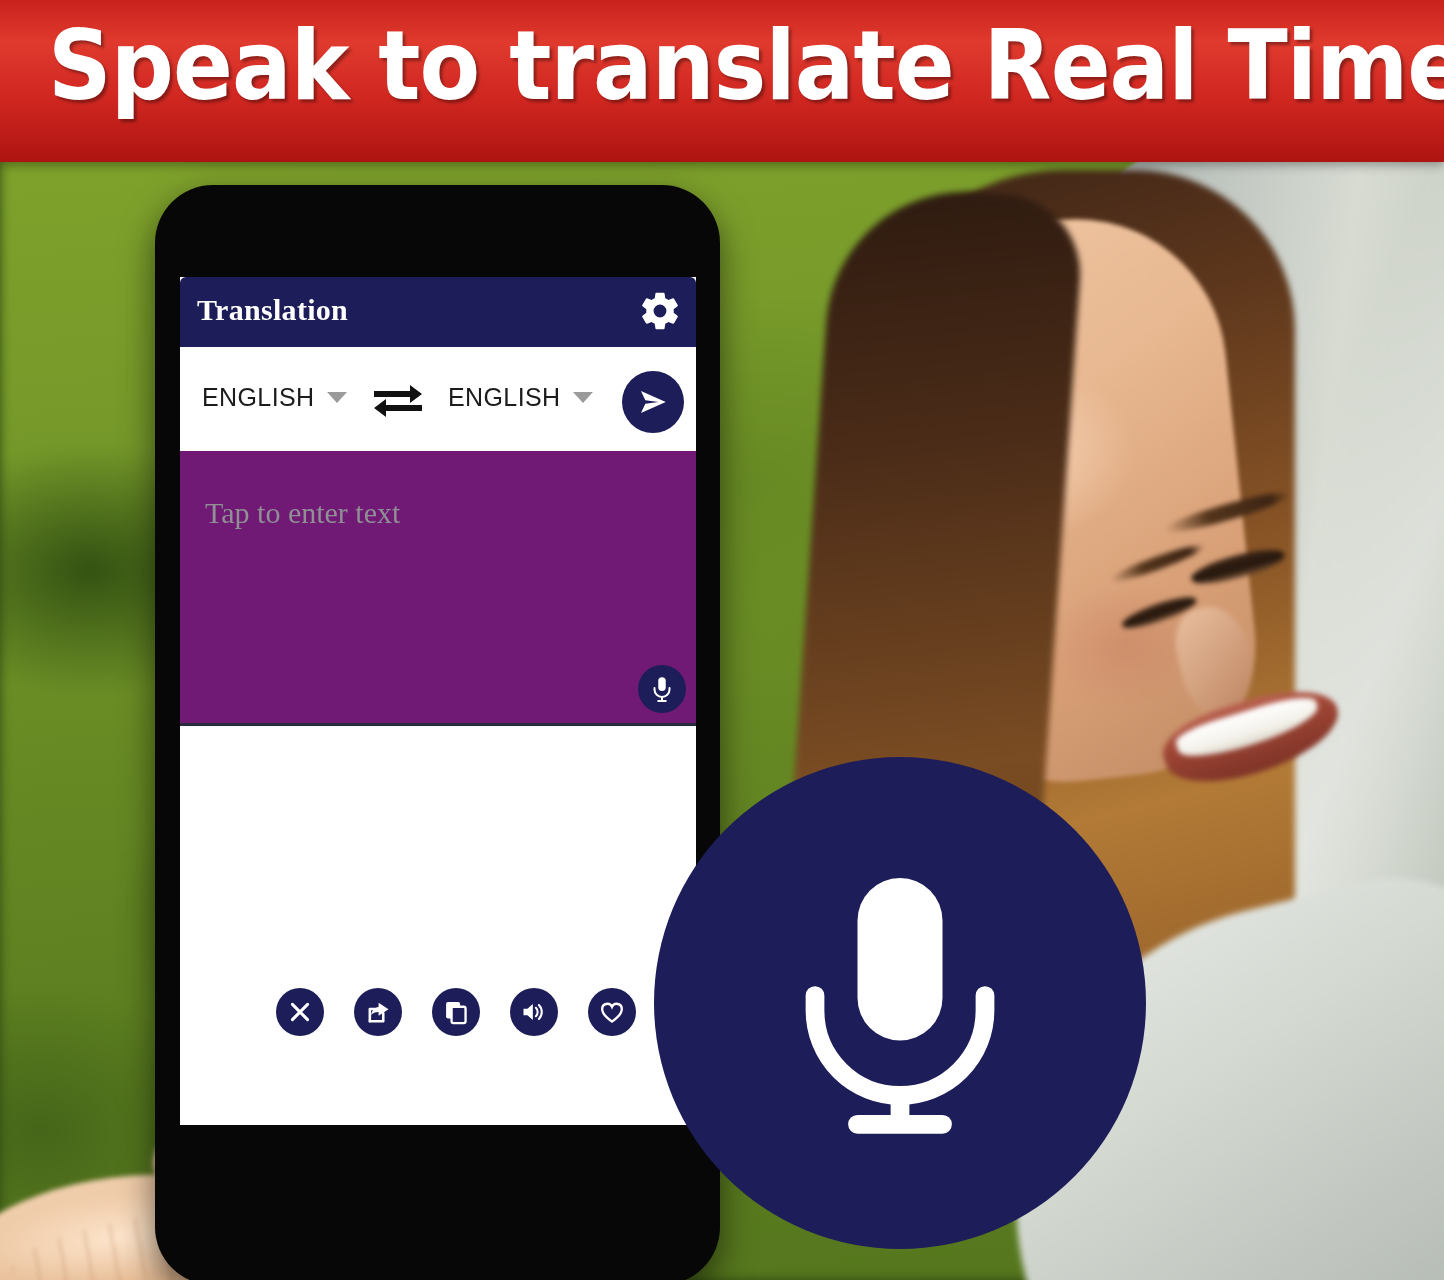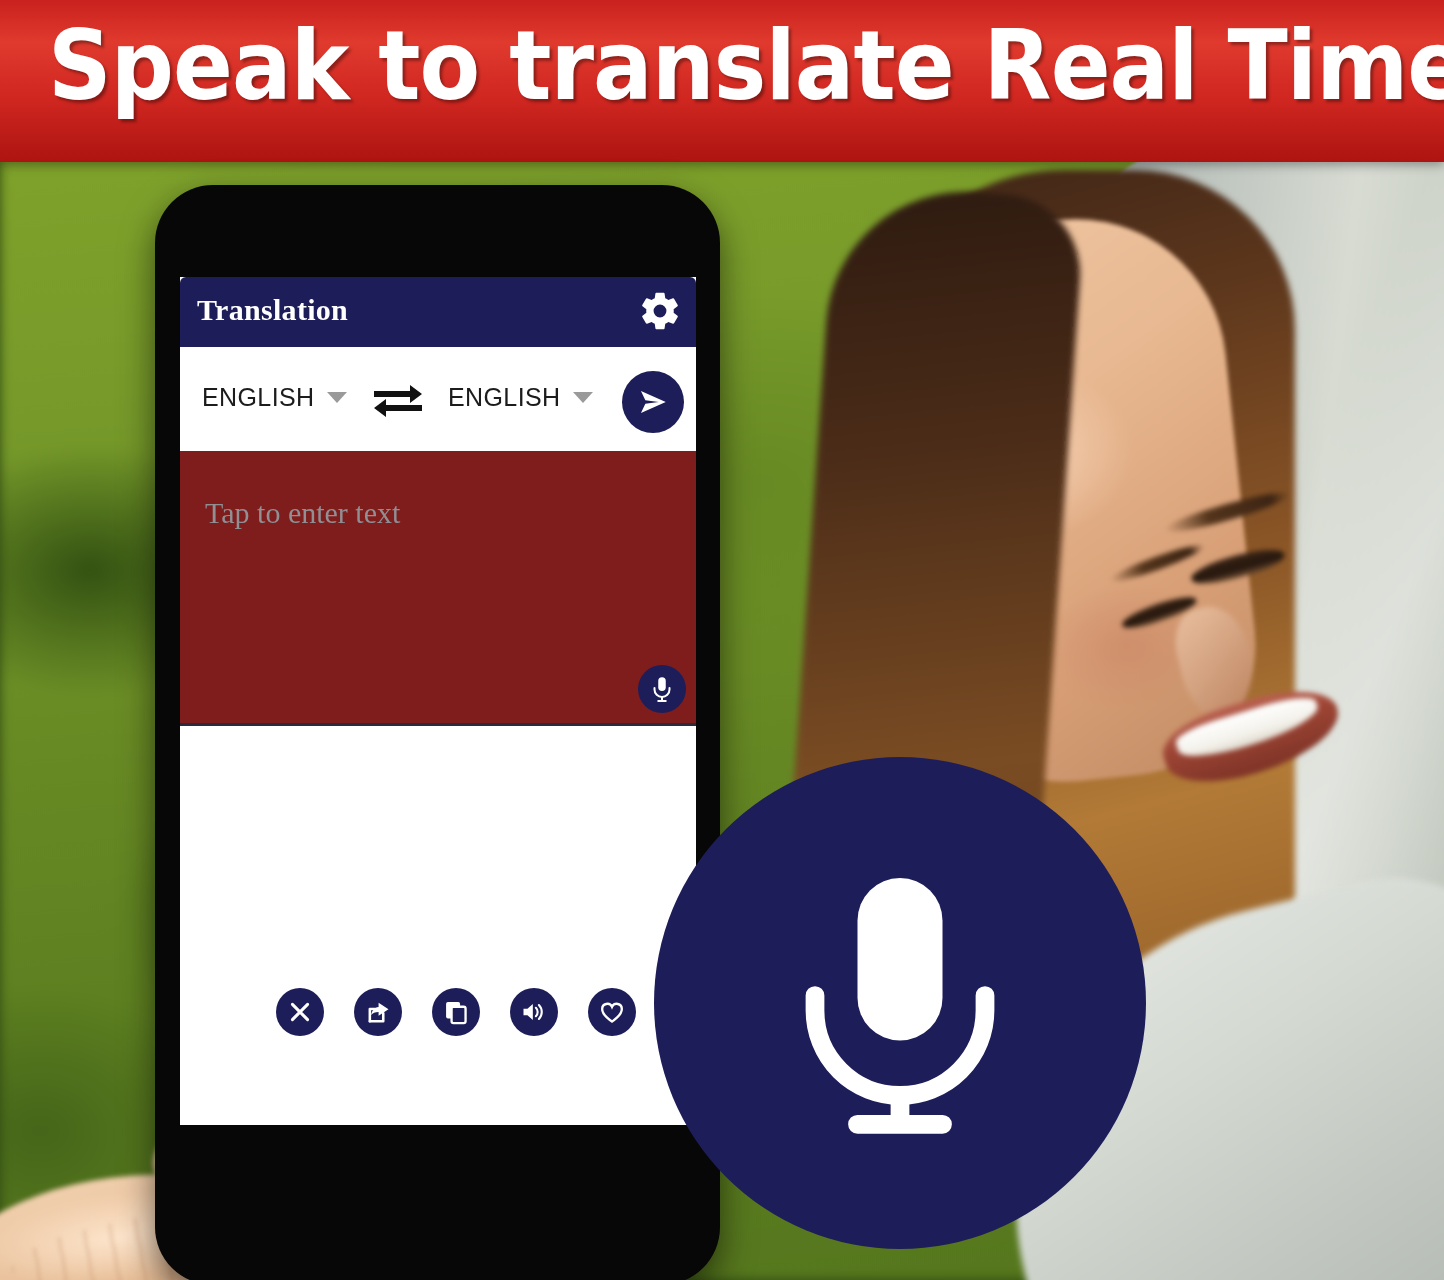--- a/index.html
+++ b/index.html
@@ -271,21 +271,21 @@
     display: flex;
     align-items: center;
     justify-content: center;
     cursor: pointer;
   }
 
   
   .source-area {
     position: relative;
     height: 272px;
-    background: #7f1d1d;
+    background: #701a75;
     border-bottom: 3px solid #2a2a3c;
   }
   .placeholder {
     position: absolute;
     left: 25px; top: 45px;
     font-family: "Liberation Serif", serif;
     font-size: 30px;
     color: #8f8f94;
   }
   .mic-small {

